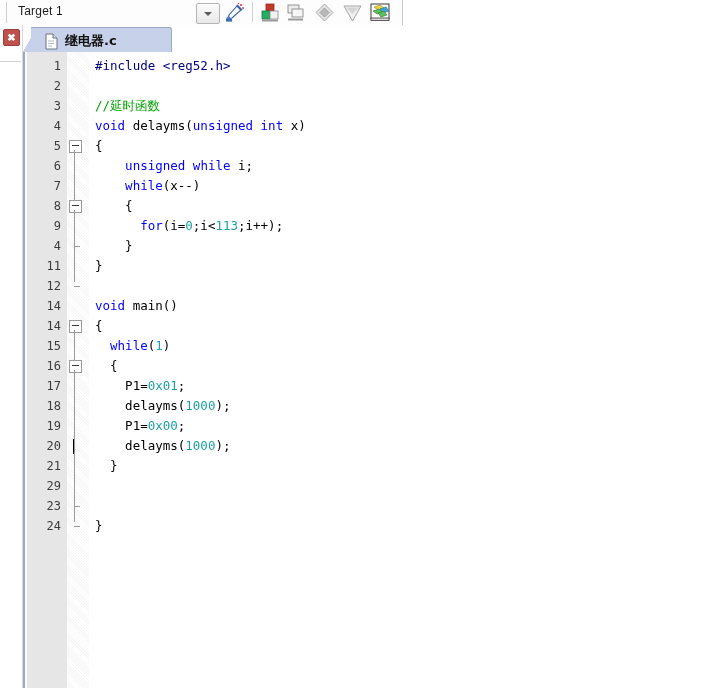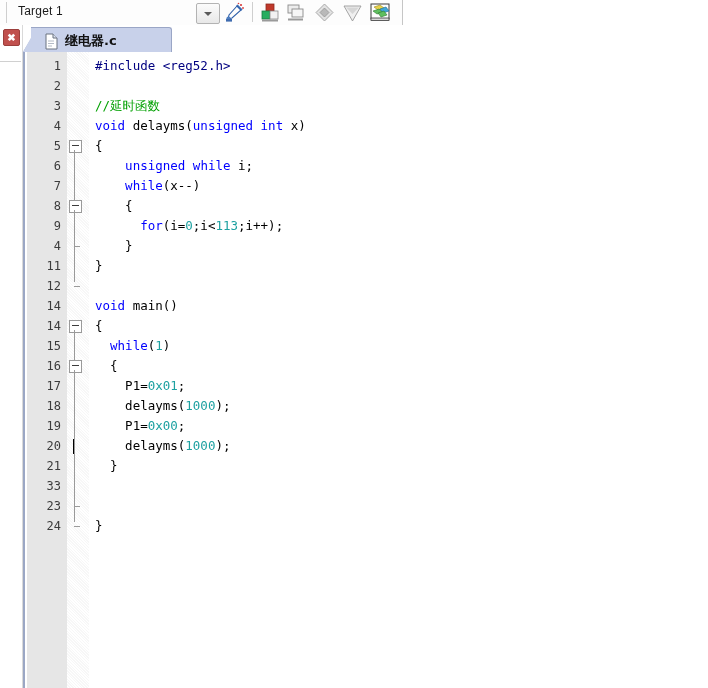--- a/index.html
+++ b/index.html
@@ -268,21 +268,21 @@
           <div class="line"><span class="lnum">12</span><span class="code"></span></div>
           <div class="line"><span class="lnum">14</span><span class="code"><span class="kw">void</span><span> main()</span></span></div>
           <div class="line"><span class="lnum">14</span><span class="code"><span>{</span></span></div>
           <div class="line"><span class="lnum">15</span><span class="code"><span>  </span><span class="kw">while</span><span>(</span><span class="num">1</span><span>)</span></span></div>
           <div class="line"><span class="lnum">16</span><span class="code"><span>  {</span></span></div>
           <div class="line"><span class="lnum">17</span><span class="code"><span>    P1=</span><span class="num">0x01</span><span>;</span></span></div>
           <div class="line"><span class="lnum">18</span><span class="code"><span>    delayms(</span><span class="num">1000</span><span>);</span></span></div>
           <div class="line"><span class="lnum">19</span><span class="code"><span>    P1=</span><span class="num">0x00</span><span>;</span></span></div>
           <div class="line"><span class="lnum">20</span><span class="code"><span>    delayms(</span><span class="num">1000</span><span>);</span></span><span class="caret" style="left: 48px; top: 3px;"></span></div>
           <div class="line"><span class="lnum">21</span><span class="code"><span>  }</span></span></div>
-          <div class="line"><span class="lnum">33</span><span class="code"></span></div>
+          <div class="line"><span class="lnum">29</span><span class="code"></span></div>
           <div class="line"><span class="lnum">23</span><span class="code"></span></div>
           <div class="line"><span class="lnum">24</span><span class="code"><span>}</span></span></div>
         </div>
       <div id="folds">
           <div class="foldbox" style="left: 44px; top: 88px;"></div>
           <div class="foldline" style="left: 49px; top: 98px; height: 132px;"></div>
           <div class="foldtick" style="left: 49px; top: 234px;"></div>
           <div class="foldbox" style="left: 44px; top: 148px;"></div>
           <div class="foldline" style="left: 49px; top: 158px; height: 32px;"></div>
           <div class="foldtick" style="left: 49px; top: 194px;"></div>

